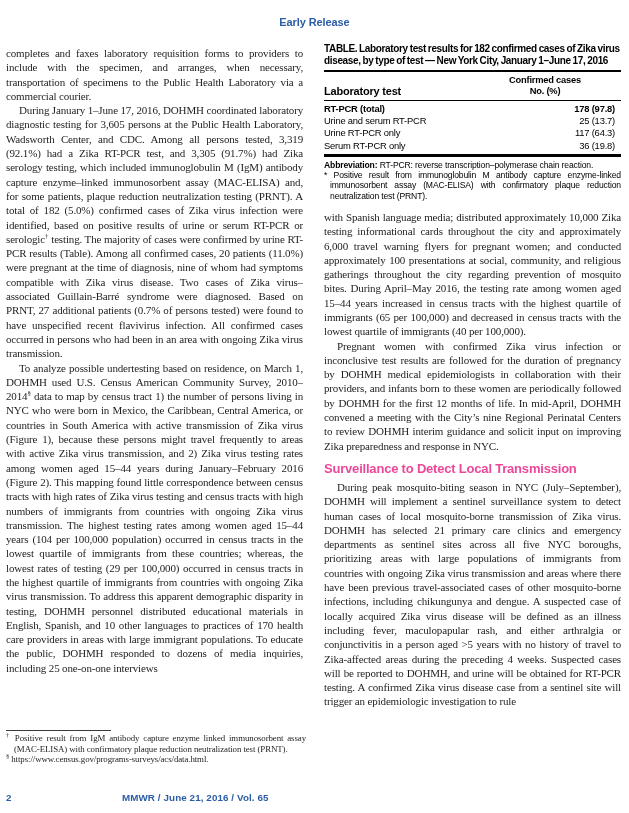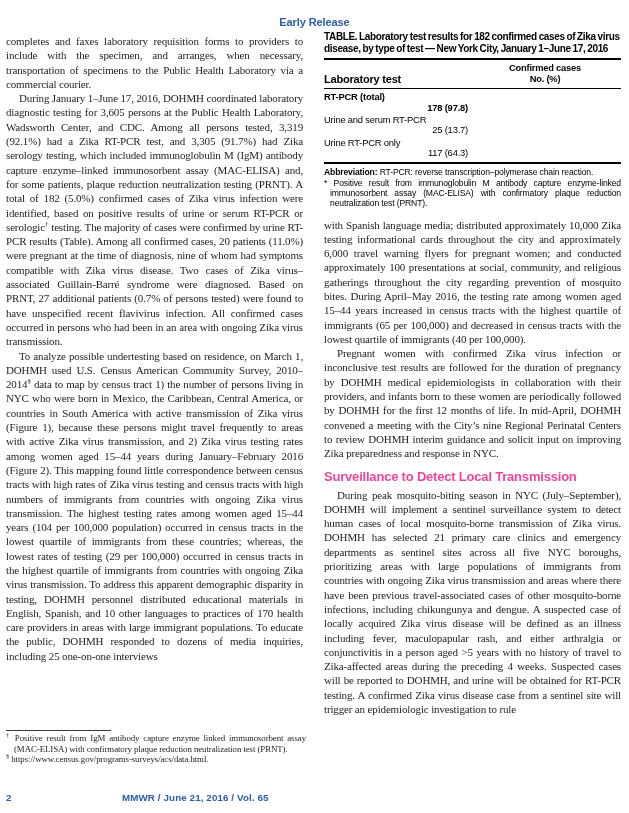--- a/index.html
+++ b/index.html
@@ -30,21 +30,21 @@
     font-family: "Liberation Sans", sans-serif;
     font-weight: bold;
     font-size: 9.8px;
     color: #2b5ca6;
   }
   .footer .page-num { position: absolute; left: 6px; top: 0; }
   .footer .vol-line { position: absolute; left: 122px; top: 0; letter-spacing: 0.1px; }
   
   .columns {
     position: absolute;
-    top: 31px; left: 6px;
+    top: 43px; left: 6px;
     width: 616px;
     display: flex;
     gap: 21px;
   }
   .col { width: 297px; overflow: hidden; }
   .col-left  { height: 684px; }
   .col-right { height: 730px; }
   
   .body {
     font-family: "Liberation Serif", serif;
@@ -98,21 +98,20 @@
     line-height: 11px;
     letter-spacing: -0.2px;
     padding-right: 2px;
   }
   .tbl-row {
     display: flex;
     font-size: 9.4px;
     line-height: 10.6px;
     letter-spacing: -0.2px;
     padding: 0.8px 0;
-    flex-direction: column;
   }
   .tbl-row .tbl-label { flex: 1; }
   .tbl-row .tbl-value { width: 150px; text-align: right; padding-right: 6px; }
   .tbl-row.bold-row { font-weight: bold; }
   .tbl-body { padding: 2px 0; }
   .tbl-notes {
     margin-top: 3px;
     font-size: 8.6px;
     line-height: 10.3px;
     letter-spacing: -0.15px;
@@ -169,20 +168,24 @@
             <span class="tbl-value">178 (97.8)</span>
           </div>
           <div class="tbl-row">
             <span class="tbl-label">Urine and serum RT-PCR</span>
             <span class="tbl-value">25 (13.7)</span>
           </div>
           <div class="tbl-row">
             <span class="tbl-label">Urine RT-PCR only</span>
             <span class="tbl-value">117 (64.3)</span>
           </div>
+          <div class="tbl-row">
+            <span class="tbl-label">Serum RT-PCR only</span>
+            <span class="tbl-value">36 (19.8)</span>
+          </div>
         </div>
         <div class="tbl-rule rule-thin"></div>
         <div class="tbl-rule rule-thick"></div>
         <div class="tbl-notes">
           <div class="tbl-abbr"><b>Abbreviation:</b><span> RT-PCR: reverse transcription–polymerase chain reaction.</span></div>
           <div class="tbl-fn"><span>*</span><span> Positive result from immunoglobulin M antibody capture enzyme-linked immunosorbent assay (MAC-ELISA) with confirmatory plaque reduction neutralization test (PRNT).</span></div>
         </div>
       </div>
 
       <p class="body">with Spanish language media; distributed approximately 10,000 Zika testing informational cards throughout the city and approximately 6,000 travel warning flyers for pregnant women; and conducted approximately 100 presentations at social, community, and religious gatherings throughout the city regarding prevention of mosquito bites. During April–May 2016, the testing rate among women aged 15–44 years increased in census tracts with the highest quartile of immigrants (65 per 100,000) and decreased in census tracts with the lowest quartile of immigrants (40 per 100,000).</p>

